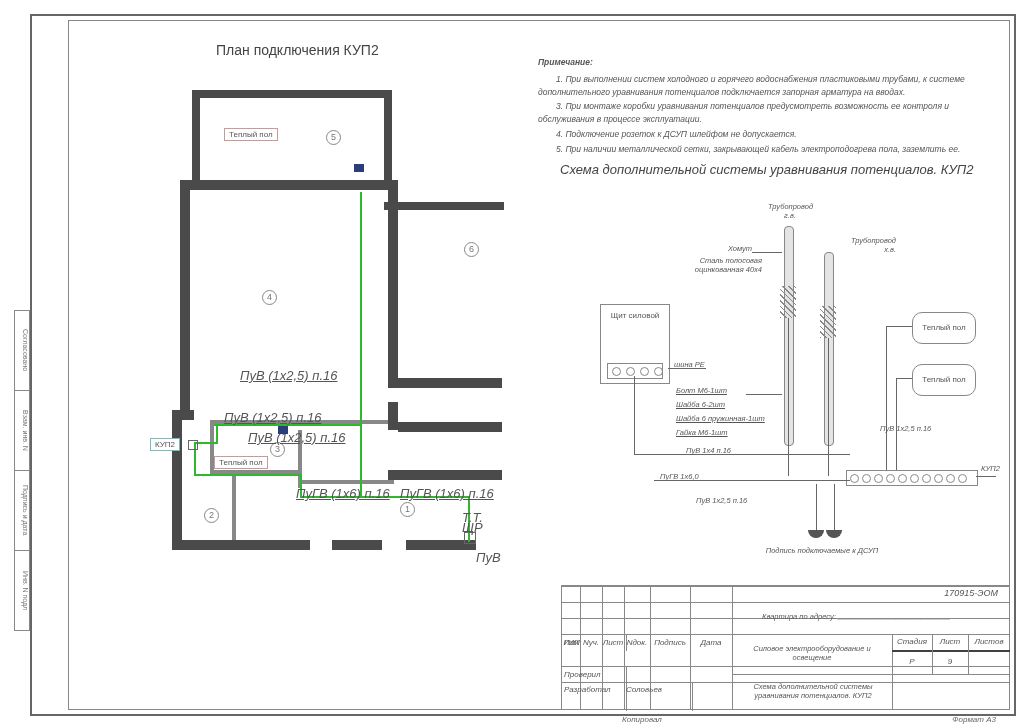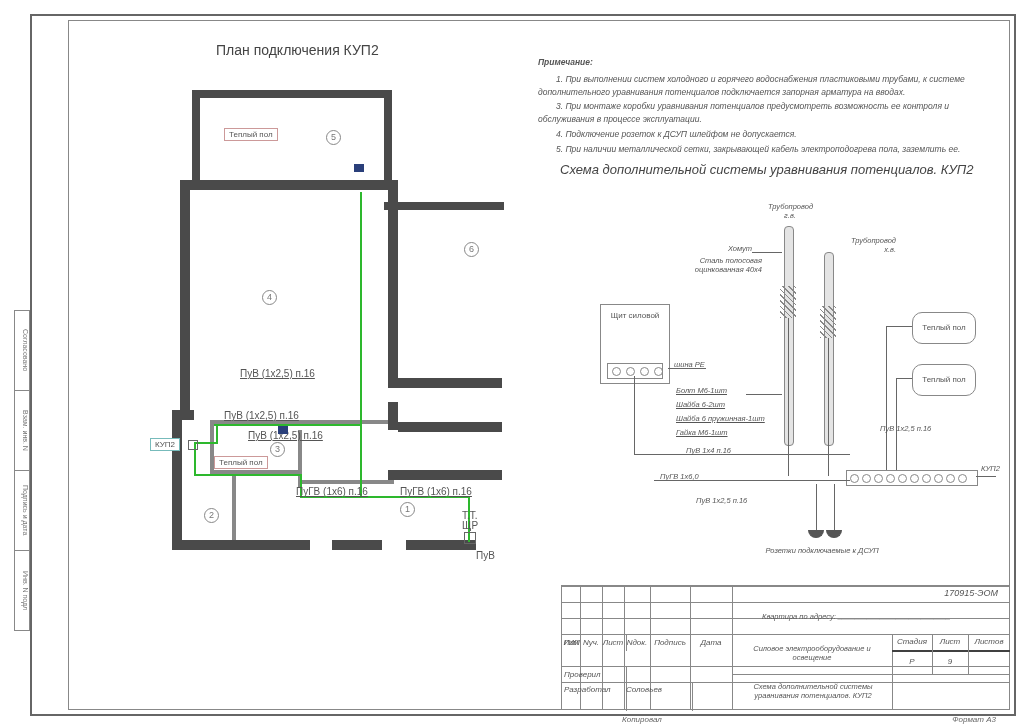--- a/index.html
+++ b/index.html
@@ -14,21 +14,21 @@
   .plan-title{position:absolute;font-size:14px;color:#444}
   .schem-title{position:absolute;font-style:italic;font-size:13px;color:#444;font-weight:500}
   
   .plan{position:absolute;left:84px;top:72px;width:418px;height:480px}
   .wall{position:absolute;background:#4a4a4a}
   .thinwall{position:absolute;background:#888}
   .green{position:absolute;background:#2db82d}
   .room-num{position:absolute;font-size:9px;border:1px solid #888;border-radius:50%;width:13px;height:13px;line-height:13px;text-align:center;color:#777}
   .tag{position:absolute;border:1px solid #c99;color:#555;font-size:8px;padding:1px 4px;background:#fff}
   .bluetag{border-color:#7bb}
-  .label{position:absolute;font-size:10px;color:#555;}
+  .label{position:absolute;font-size:13px;color:#555;font-style:italic}
   .uline{text-decoration:underline}
   
   .notes{position:absolute;left:538px;top:56px;width:456px;font-size:8.5px;font-style:italic;color:#555;line-height:1.5}
   .notes .hd{font-weight:600;margin-bottom:4px}
   .notes p{margin:0 0 2px 0;text-indent:18px}
   
   .schem{position:absolute;left:566px;top:196px;width:430px;height:360px}
   .pipe{position:absolute;width:8px;background:#e4e4e4;border:1px solid #888;border-radius:4px}
   .bar{position:absolute;background:#666}
   .hatch{position:absolute;background:repeating-linear-gradient(45deg,#888 0 1px,transparent 1px 4px)}
@@ -199,21 +199,21 @@
     <div class="bar" style="left:330px;top:182px;width:1px;height:92px"></div>
     <div class="small-lbl" style="left:314px;top:228px">ПуВ 1х2,5 п.16</div>
 
     <div class="bar" style="left:250px;top:288px;width:1px;height:48px"></div>
     <div class="bar" style="left:268px;top:288px;width:1px;height:48px"></div>
     <div class="small-lbl" style="left:130px;top:300px">ПуВ 1х2,5 п.16</div>
     <div style="position:absolute;left:242px;top:334px;width:34px;height:10px">
       <div style="position:absolute;left:0;top:0;width:14px;height:7px;border:1px solid #555;border-top:none;border-radius:0 0 8px 8px;background:#555"></div>
       <div style="position:absolute;left:18px;top:0;width:14px;height:7px;border:1px solid #555;border-top:none;border-radius:0 0 8px 8px;background:#555"></div>
     </div>
-    <div class="small-lbl" style="left:176px;top:350px;width:160px;text-align:center">Розетки подключаемые к ДСУП</div>
+    <div class="small-lbl" style="left:176px;top:350px;width:160px;text-align:center">Подпись подключаемые к ДСУП</div>
   </div>
 
   <div class="titleblock">
 
     <div style="position:absolute;left:0;top:0;width:170px;height:124px">
       <div style="position:absolute;left:0;top:0;bottom:0;width:18px;border-right:1px solid #888"></div>
       <div style="position:absolute;left:18px;top:0;bottom:0;width:22px;border-right:1px solid #888"></div>
       <div style="position:absolute;left:40px;top:0;bottom:0;width:22px;border-right:1px solid #888"></div>
       <div style="position:absolute;left:62px;top:0;bottom:0;width:26px;border-right:1px solid #888"></div>
       <div style="position:absolute;left:88px;top:0;bottom:0;width:40px;border-right:1px solid #888"></div>

